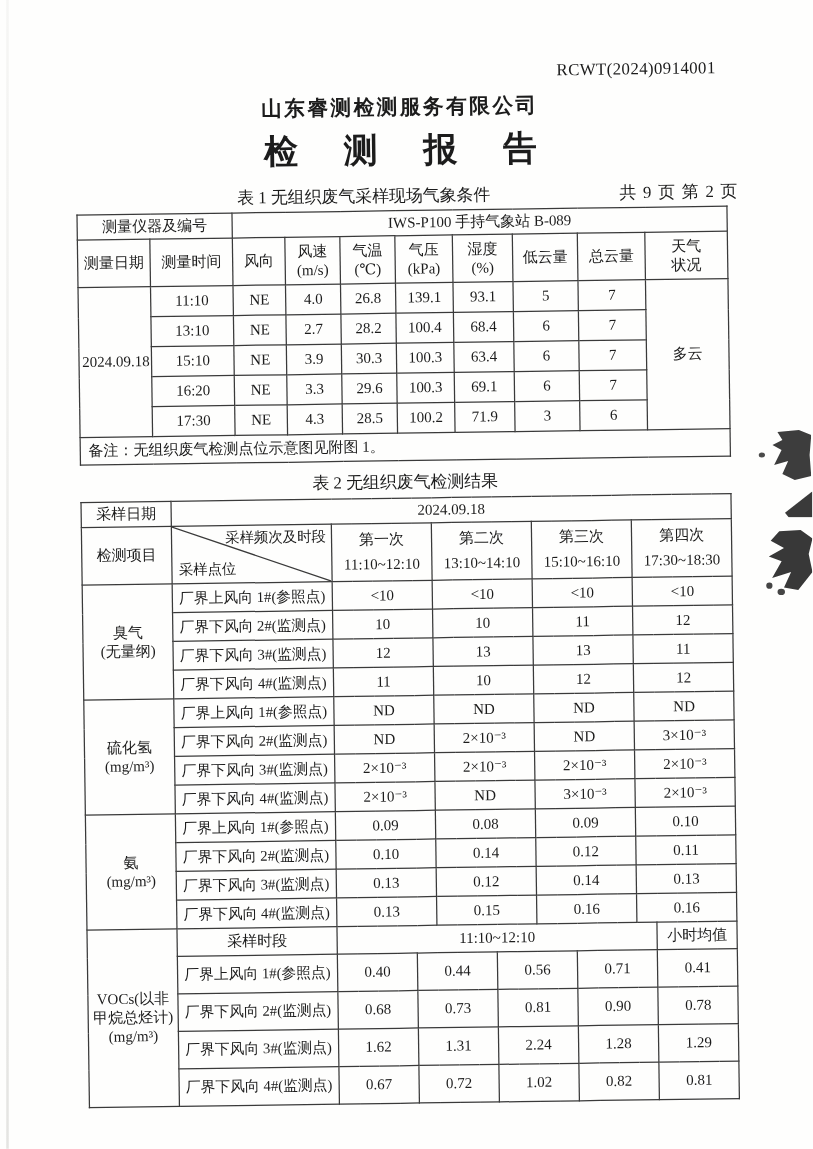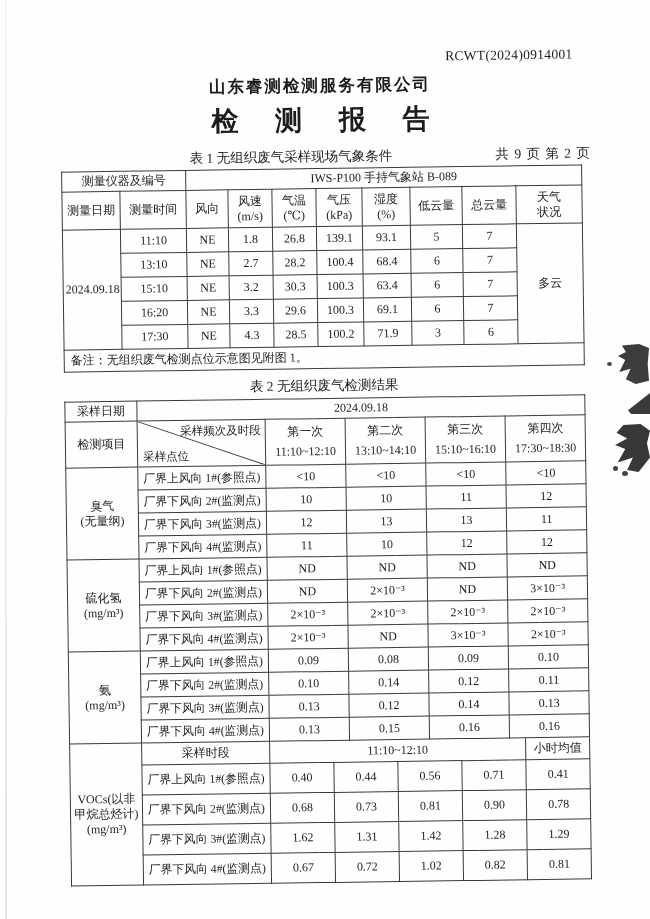--- a/index.html
+++ b/index.html
@@ -78,42 +78,42 @@
 (%)</td>
         <td class="pre">低云量</td>
         <td class="pre">总云量</td>
         <td class="pre">天气
 状况</td>
       </tr>
       <tr class="h24">
         <td rowspan="5">2024.09.18</td>
         <td>11:10</td>
         <td>NE</td>
-        <td>1.8</td>
+        <td>4.0</td>
         <td>26.8</td>
         <td>139.1</td>
         <td>93.1</td>
         <td>5</td>
         <td>7</td>
         <td rowspan="5">多云</td>
       </tr>
       <tr class="h24">
         <td>13:10</td>
         <td>NE</td>
         <td>2.7</td>
         <td>28.2</td>
         <td>100.4</td>
         <td>68.4</td>
         <td>6</td>
         <td>7</td>
       </tr>
       <tr class="h24">
         <td>15:10</td>
         <td>NE</td>
-        <td>3.2</td>
+        <td>3.9</td>
         <td>30.3</td>
         <td>100.3</td>
         <td>63.4</td>
         <td>6</td>
         <td>7</td>
       </tr>
       <tr class="h24">
         <td>16:20</td>
         <td>NE</td>
         <td>3.3</td>
@@ -319,21 +319,21 @@
         <td colspan="4">0.68</td>
         <td colspan="4">0.73</td>
         <td colspan="4">0.81</td>
         <td colspan="4">0.90</td>
         <td colspan="4">0.78</td>
       </tr>
       <tr class="h30">
         <td class="pt">厂界下风向 3#(监测点)</td>
         <td colspan="4">1.62</td>
         <td colspan="4">1.31</td>
-        <td colspan="4">1.42</td>
+        <td colspan="4">2.24</td>
         <td colspan="4">1.28</td>
         <td colspan="4">1.29</td>
       </tr>
       <tr class="h30">
         <td class="pt">厂界下风向 4#(监测点)</td>
         <td colspan="4">0.67</td>
         <td colspan="4">0.72</td>
         <td colspan="4">1.02</td>
         <td colspan="4">0.82</td>
         <td colspan="4">0.81</td>

